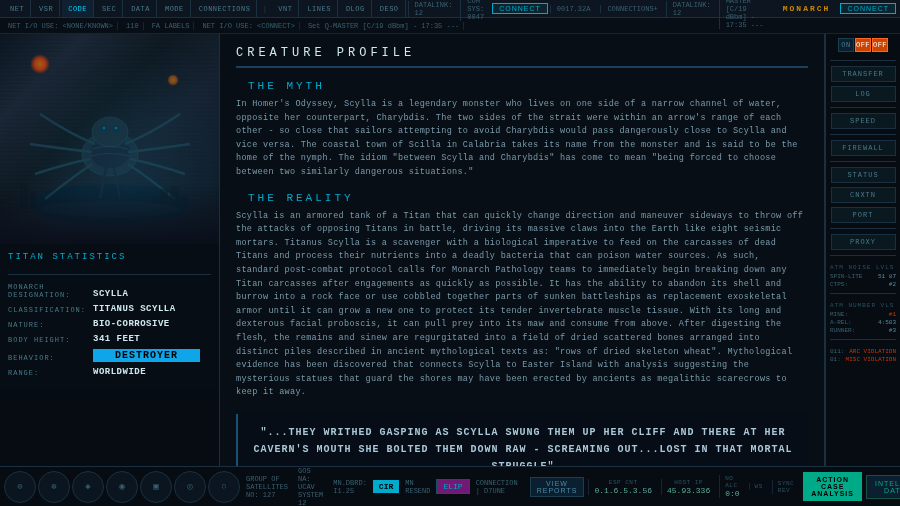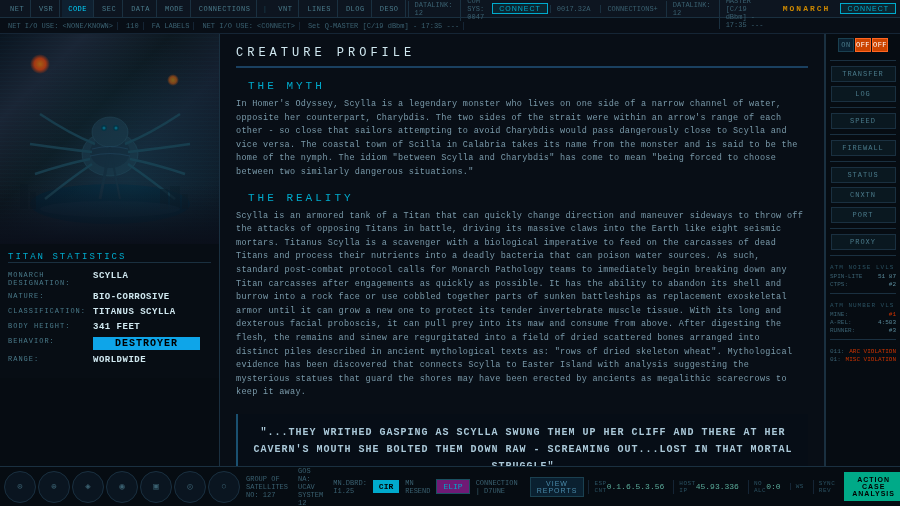--- a/index.html
+++ b/index.html
@@ -113,27 +113,27 @@
     .titan-stats {
       padding: 8px;
       background: #070d14;
     }
     .titan-stats-title {
       font-size: 9px;
       color: #00aacc;
       letter-spacing: 2px;
       text-transform: uppercase;
       margin-bottom: 8px;
-      padding-bottom: 0;
+      padding-bottom: 12px;
       border-bottom: 1px solid #1a3040;
     }
     .stat-row {
       display: flex;
       margin-bottom: 5px;
-      align-items: flex-start;
+      align-items: flex-end;
     }
     .stat-label {
       font-size: 7px;
       color: #4a7a8a;
       text-transform: uppercase;
       letter-spacing: 1px;
       width: 85px;
       flex-shrink: 0;
     }
     .stat-value {
@@ -314,21 +314,21 @@
       background: #0a2030;
       border: 1px solid #1a4050;
       color: #4a8aaa;
       font-size: 7px;
       padding: 2px 6px;
       cursor: pointer;
       letter-spacing: 1px;
     }
     .report-stat {
       display: flex;
-      flex-direction: row;
+      flex-direction: column;
       align-items: center;
       padding: 0 5px;
       border-left: 1px solid #152535;
     }
     .report-stat-label { font-size: 6px; color: #2a5060; letter-spacing: 0.5px; text-transform: uppercase; }
     .report-stat-val { font-size: 8px; color: #5aaa99; }
     .intel-btn {
       background: #00aa88;
       color: #000;
       font-size: 7px;
@@ -478,26 +478,26 @@
     </div>
 
     <div class="titan-stats">
       <div class="titan-stats-title">TITAN STATISTICS</div>
 
       <div class="stat-row">
         <span class="stat-label">MONARCH DESIGNATION:</span>
         <span class="stat-value">SCYLLA</span>
       </div>
       <div class="stat-row">
+        <span class="stat-label">CLASSIFICATION:</span>
+        <span class="stat-value">TITANUS SCYLLA</span>
+      </div>
+      <div class="stat-row">
         <span class="stat-label">NATURE:</span>
         <span class="stat-value">BIO-CORROSIVE</span>
-      </div>
-      <div class="stat-row">
-        <span class="stat-label">CLASSIFICATION:</span>
-        <span class="stat-value">TITANUS SCYLLA</span>
       </div>
       <div class="stat-row">
         <span class="stat-label">BODY HEIGHT:</span>
         <span class="stat-value">341 FEET</span>
       </div>
       <div class="stat-row">
         <span class="stat-label">BEHAVIOR:</span>
         <span class="behavior-badge">DESTROYER</span>
       </div>
       <div class="stat-row">

